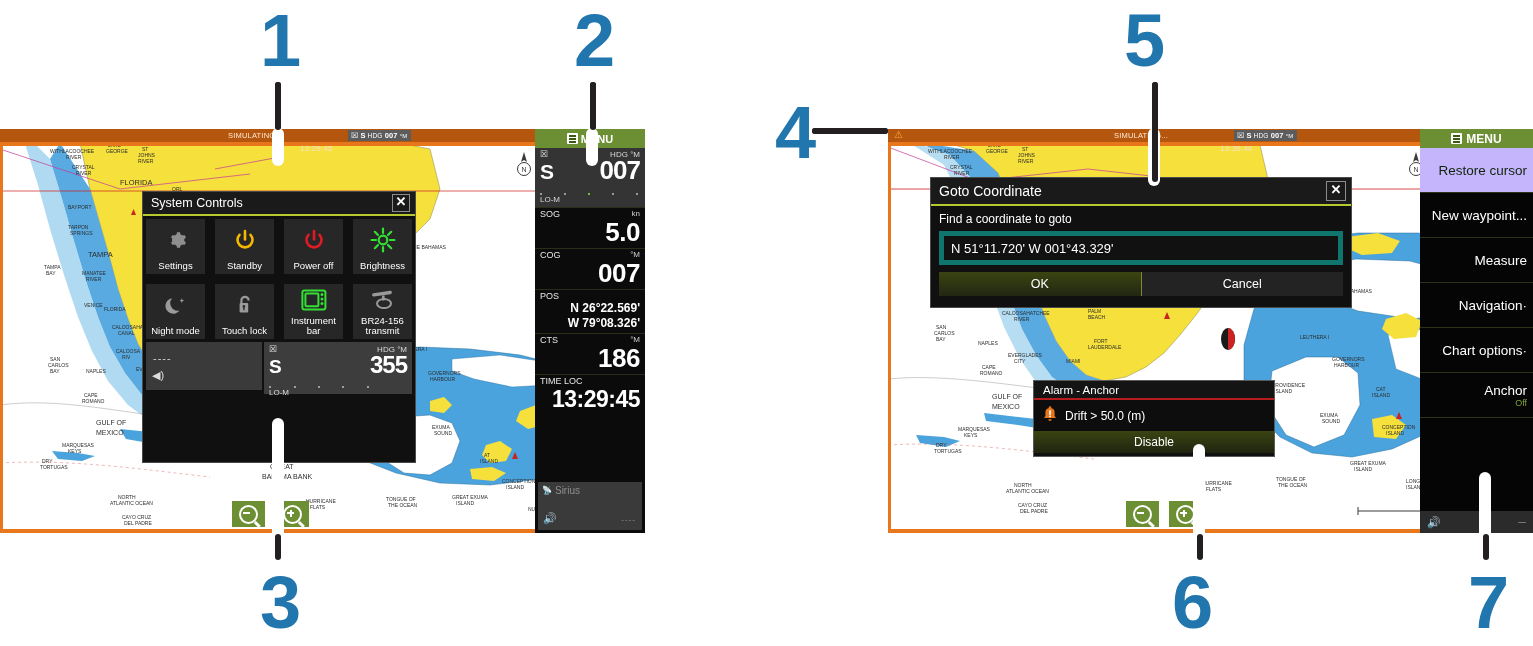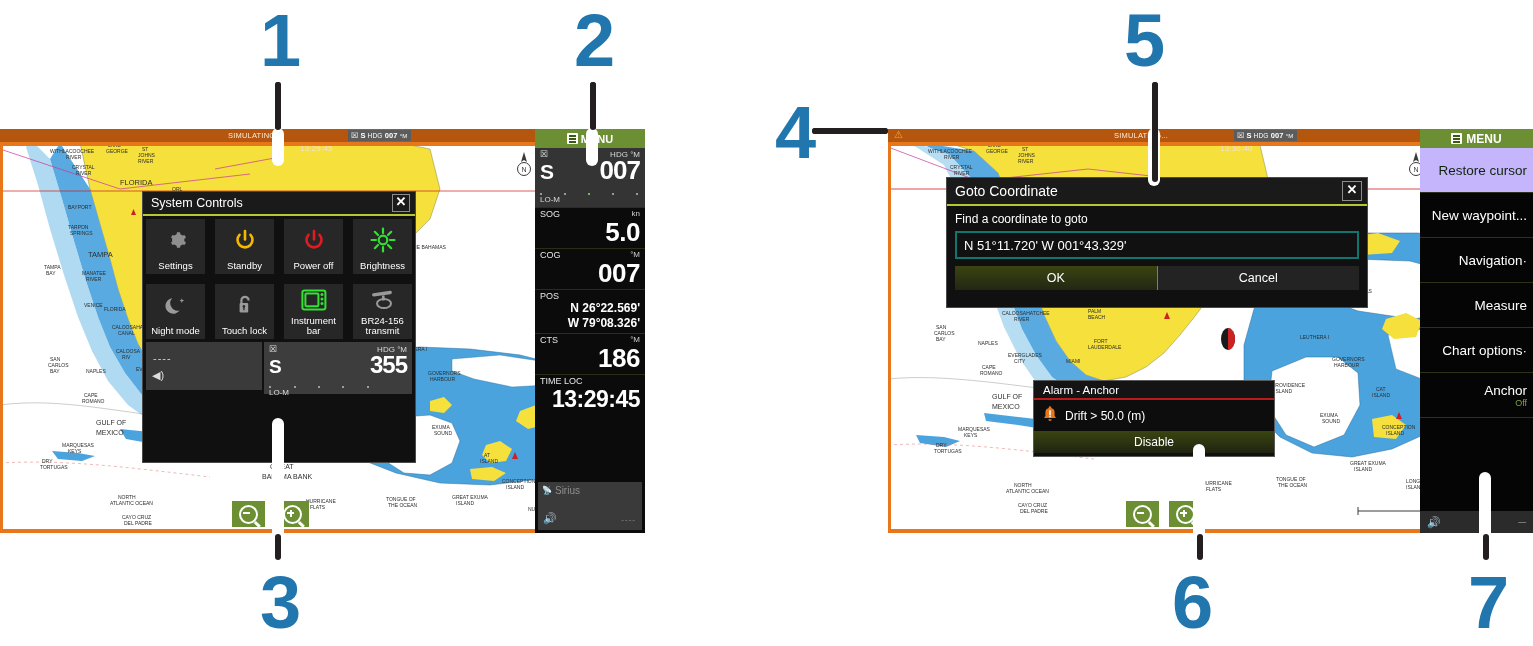--- a/index.html
+++ b/index.html
@@ -65,21 +65,21 @@
   .sc-btn .ic{flex:1;display:flex;align-items:center;justify-content:center;}
   .sc-bottom{display:flex;gap:2px;padding:0 3px 3px 3px;}
   .sc-vol{flex:1.05;background:#3a3a3a;height:48px;position:relative;}
   .sc-vol .dots{position:absolute;left:7px;top:10px;color:#d4d4d4;font-size:11px;letter-spacing:1px;}
   .sc-vol .spk{position:absolute;left:6px;bottom:8px;color:#dcdcdc;font-size:11px;}
   .sc-hdg{flex:1.25;background:#3d3d3d;height:48px;position:relative;padding:2px 5px;}
 
   
   .gc-body{padding:6px 8px 8px 8px;}
   .gc-prompt{color:#ffffff;font-size:12px;margin-bottom:5px;}
-  .gc-input{background:#111111;border:2px solid #0f766e;height:24px;display:flex;
+  .gc-input{background:#111111;border:5px solid #0f766e;height:24px;display:flex;
             align-items:center;padding:0 7px;color:#ffffff;font-size:13px;}
   .gc-btns{display:flex;margin-top:7px;height:24px;}
   .gc-ok{flex:1;background:linear-gradient(#3b4411,#212713);color:#ffffff;font-size:12.5px;
          display:flex;align-items:center;justify-content:center;border-right:1px solid #7d8a2e;}
   .gc-cancel{flex:1;background:#232323;color:#ffffff;font-size:12.5px;
              display:flex;align-items:center;justify-content:center;}
 
   
   .al-title{height:17px;background:#141414;border-bottom:2px solid #b91c1c;
             display:flex;align-items:center;padding-left:9px;color:#ffffff;font-size:11.5px;}
@@ -696,21 +696,21 @@
           <span class="bar"></span>
         </span>
     </div>
     <div class="zbtn" style="left:281px;bottom:6px;">
       <span class="zglyph">
           <span class="bar"></span>
           <span class="bar2"></span>
         </span>
     </div>
 
-    <div class="dlg" style="left:58px;top:48px;width:420px;height:129px;">
+    <div class="dlg" style="left:42px;top:48px;width:420px;height:129px;">
       <div class="dlg-title" style="height:26px;font-size:14px;">
         <span>Goto Coordinate</span>
         <span class="x-btn" style="width:18px;height:18px;line-height:16px;">✕</span>
       </div>
       <div class="gc-body">
         <div class="gc-prompt">Find a coordinate to goto</div>
         <div class="gc-input">N 51°11.720'   W 001°43.329'</div>
         <div class="gc-btns">
           <div class="gc-ok">OK</div>
           <div class="gc-cancel">Cancel</div>
@@ -745,24 +745,24 @@
         <span>MENU</span>
       </div>
 
       <div class="mp-item sel">
         <span>Restore cursor</span>
       </div>
       <div class="mp-item">
         <span>New waypoint...</span>
       </div>
       <div class="mp-item">
+        <span>Measure</span>
+      </div>
+      <div class="mp-item">
         <span>Navigation·</span>
-      </div>
-      <div class="mp-item">
-        <span>Measure</span>
       </div>
       <div class="mp-item">
         <span>Chart options·</span>
       </div>
       <div class="mp-item">
         <span>Anchor</span>
         <span class="mp-sub">Off</span>
       </div>
 
       <div class="mp-foot">

